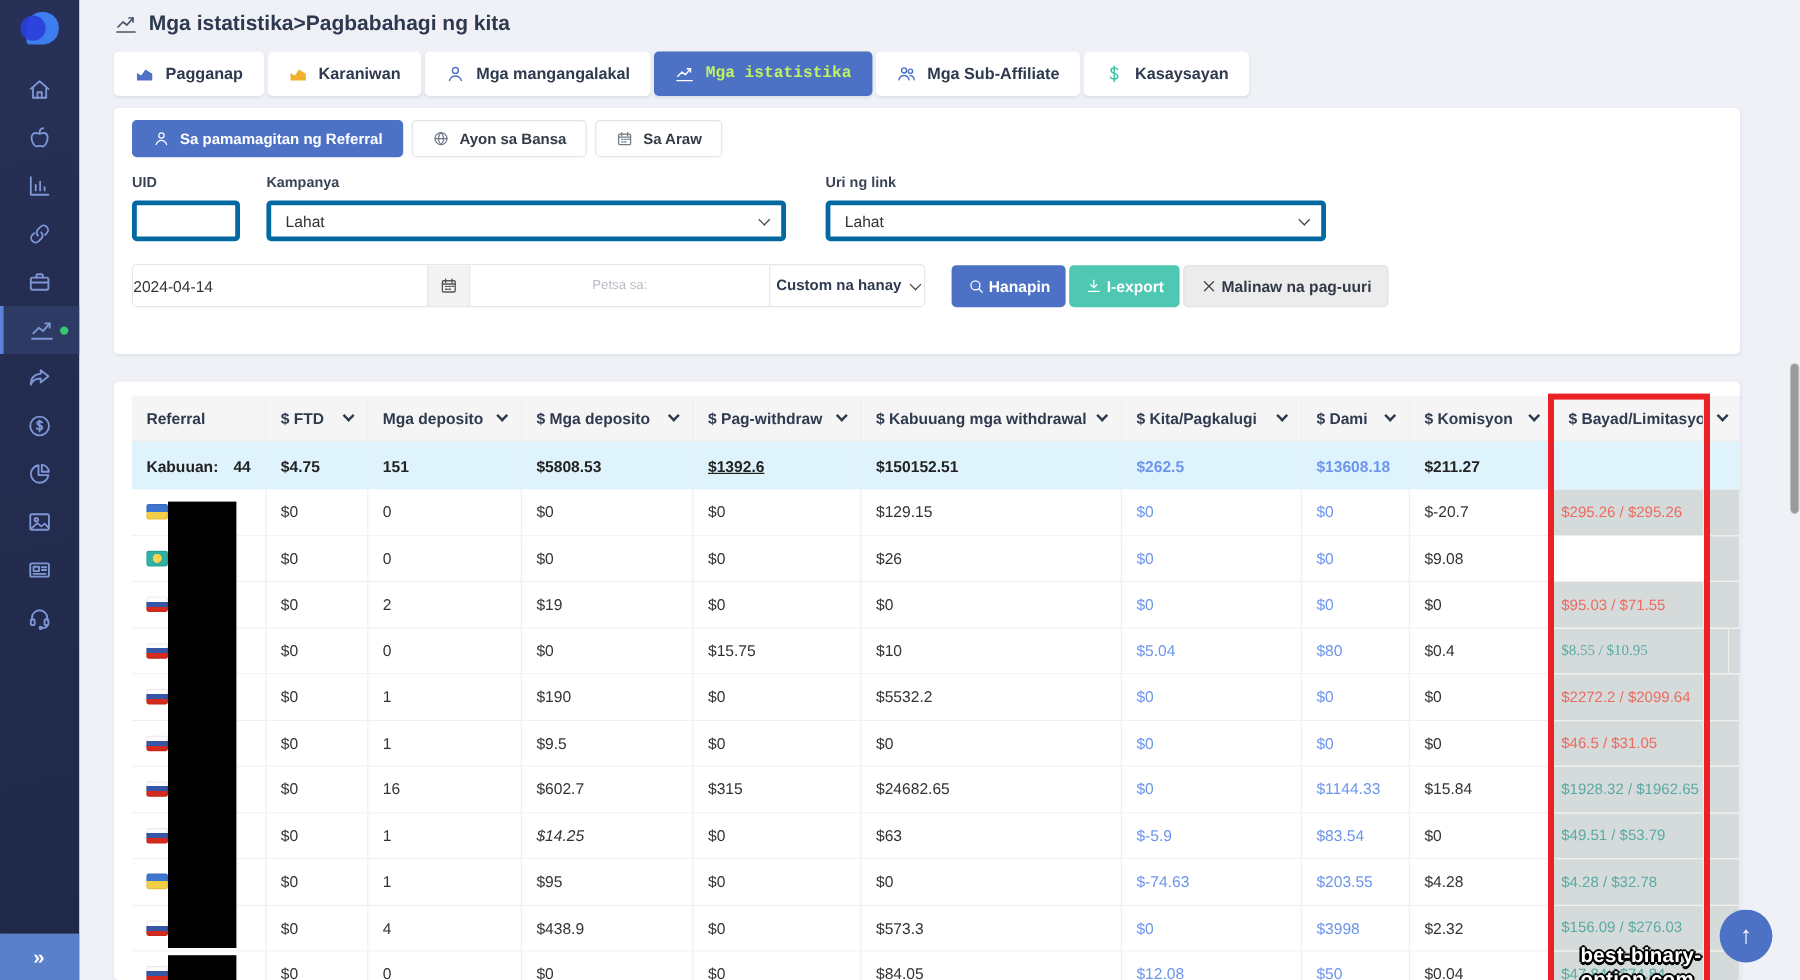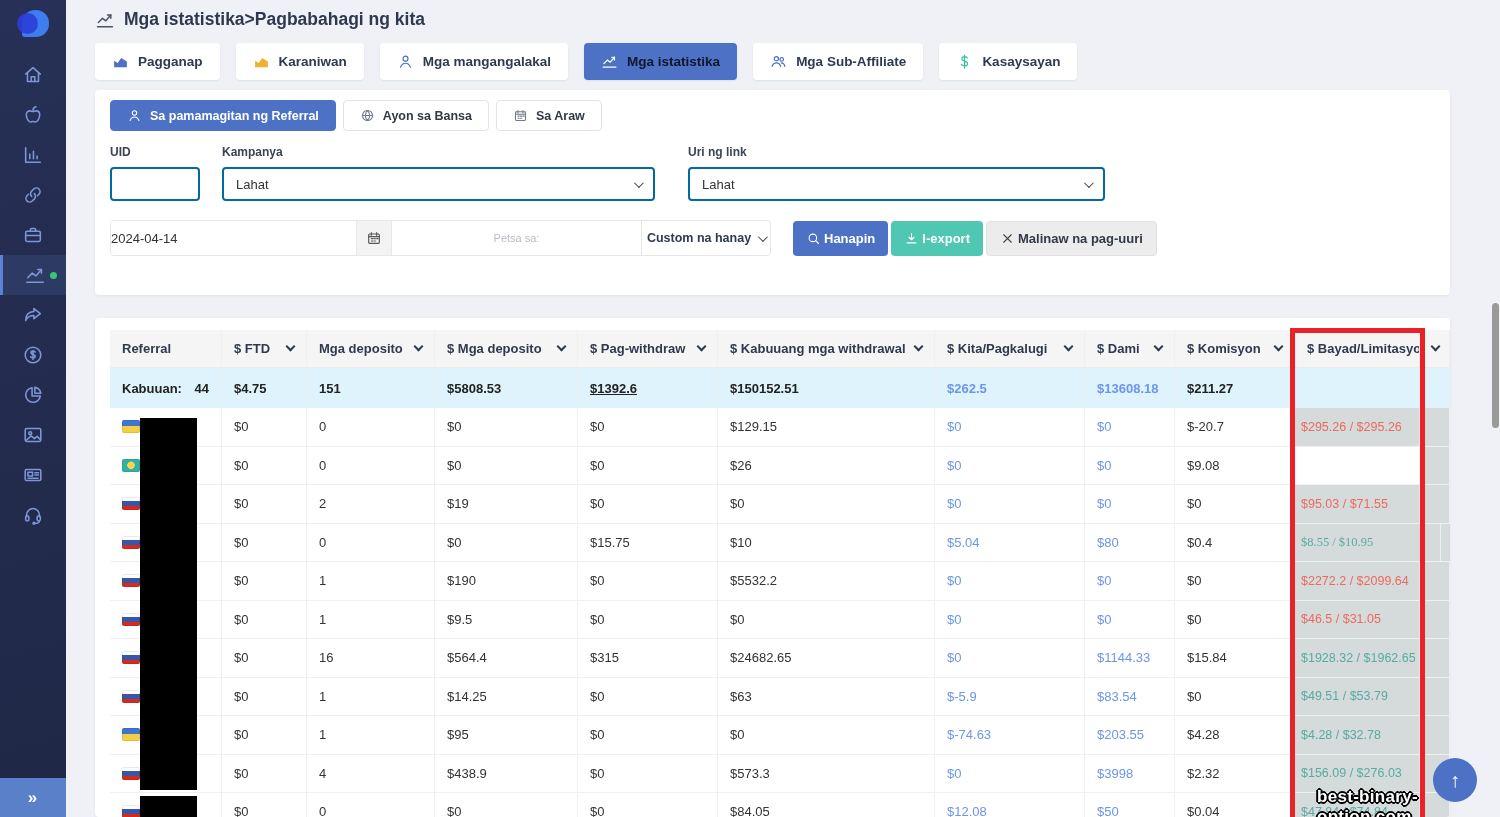--- a/index.html
+++ b/index.html
@@ -21,38 +21,38 @@
   .icn { display:inline-flex; }
   .icn svg { width:100%; height:100%; display:block; }
   .s { fill:none; stroke:currentColor; stroke-width:1.7; stroke-linecap:round; stroke-linejoin:round; }
 
   
   .main { margin-left:66px; position:relative; height:817px; }
   .page-title-row { display:flex; align-items:center; gap:9px; padding:9px 0 0 29px; color:#333c50; }
   .title-icon { width:20px; height:20px; color:#47536b; }
   .page-title { font-size:17.5px; font-weight:bold; color:#2e3950; }
 
-  .tab-bar { display:flex; gap:16px; margin:13px 0 0 29px; }
+  .tab-bar { display:flex; gap:3px; margin:13px 0 0 29px; }
   .tab { display:flex; align-items:center; gap:9px; background:#fff; padding:0 17px; height:37px; border-radius:4px; font-weight:bold; font-size:13.5px; color:#2f3a4e; box-shadow:0 1px 2px rgba(20,35,70,.08); cursor:pointer; white-space:nowrap; }
   .tab .icn { width:17px; height:17px; }
-  .tab.active { background:#4d72c5; color:#0f172a; }
+  .tab.active { background:#4d72c5; color:#bef264;font-family:Liberation Mono, monospace; }
 
   .card { position:absolute; left:29px; width:1355px; background:#fff; border-radius:4px; box-shadow:0 1px 3px rgba(31,45,80,.07); }
   .filter-card { top:90px; height:205px; }
   .table-card { top:318px; height:499px; overflow:hidden; }
 
   .view-switch { display:flex; gap:7px; padding:10px 0 0 15px; }
   .vbtn { height:31px; display:flex; align-items:center; gap:8px; padding:0 16px; border-radius:4px; font-size:12.5px; font-weight:bold; border:1px solid #e3e3e3; background:#fff; color:#333a46; cursor:pointer; white-space:nowrap; }
   .vbtn .icn { width:15px; height:15px; color:#717a88; }
   .vbtn.active { background:#4d72c5; border-color:#4d72c5; color:#fff; }
   .vbtn.active .icn { color:#fff; }
 
   .field-row { display:flex; padding:14px 0 0 15px; }
   .field label { display:block; font-size:12px; font-weight:bold; color:#3a4456; margin-bottom:8px; }
-  .ctrl { height:34px; border:2px solid #0369a1; border-radius:4px; font-size:13px; color:#333; display:flex; align-items:center; justify-content:space-between; padding:0 12px; background:#fff; cursor:pointer; }
+  .ctrl { height:34px; border:4px solid #0369a1; border-radius:4px; font-size:13px; color:#333; display:flex; align-items:center; justify-content:space-between; padding:0 12px; background:#fff; cursor:pointer; }
   input.ctrl { cursor:text; }
   .f-uid { margin-right:22px; } .f-uid .ctrl { width:90px; }
   .f-campaign { margin-right:33px; } .f-campaign .ctrl { width:433px; }
   .f-linktype .ctrl { width:417px; }
   .caret { width:7px; height:7px; border-right:1.8px solid #444; border-bottom:1.8px solid #444; transform:rotate(45deg) translateY(-2px); flex:none; }
 
   .date-row { display:flex; align-items:center; padding:19px 0 0 15px; }
   .date-group { display:flex; height:36px; border:1px solid #e7e7e7; border-radius:4px; overflow:hidden; background:#fff; }
   .date-from { width:245px; border:none; outline:none; text-align:left; font-size:13px; color:#333; font-family:inherit; }
   .cal-btn { width:36px; background:#f3f3f3; border:none; border-left:1px solid #e7e7e7; border-right:1px solid #e7e7e7; display:flex; align-items:center; justify-content:center; color:#555; cursor:pointer; }
@@ -533,36 +533,36 @@
           <div class="td" style="width: 120px;">$0</div>
           <div class="td payout over" style="width: 125px;">$46.5 / $31.05</div>
           <div class="td extra" style="width: 30px;"></div>
         </div>
         <div class="tr row">
           <div class="td" style="width: 112px;">
             <span class="flag flag-ru"></span>
           </div>
           <div class="td" style="width: 85px;">$0</div>
           <div class="td" style="width: 128px;">16</div>
-          <div class="td" style="width: 143px;">$564.4</div>
+          <div class="td" style="width: 143px;">$602.7</div>
           <div class="td" style="width: 140px;">$315</div>
           <div class="td" style="width: 217px;">$24682.65</div>
           <div class="td blue" style="width: 150px;">$0</div>
           <div class="td blue" style="width: 90px;">$1144.33</div>
           <div class="td" style="width: 120px;">$15.84</div>
           <div class="td payout ok" style="width: 125px;">$1928.32 / $1962.65</div>
           <div class="td extra" style="width: 30px;"></div>
         </div>
         <div class="tr row">
           <div class="td" style="width: 112px;">
             <span class="flag flag-ru"></span>
           </div>
           <div class="td" style="width: 85px;">$0</div>
           <div class="td" style="width: 128px;">1</div>
-          <div class="td" style="width: 143px;">$14.25</div>
+          <div class="td" style="width: 143px; font-style: italic;">$14.25</div>
           <div class="td" style="width: 140px;">$0</div>
           <div class="td" style="width: 217px;">$63</div>
           <div class="td blue" style="width: 150px;">$-5.9</div>
           <div class="td blue" style="width: 90px;">$83.54</div>
           <div class="td" style="width: 120px;">$0</div>
           <div class="td payout ok" style="width: 125px;">$49.51 / $53.79</div>
           <div class="td extra" style="width: 30px;"></div>
         </div>
         <div class="tr row">
           <div class="td" style="width: 112px;">

